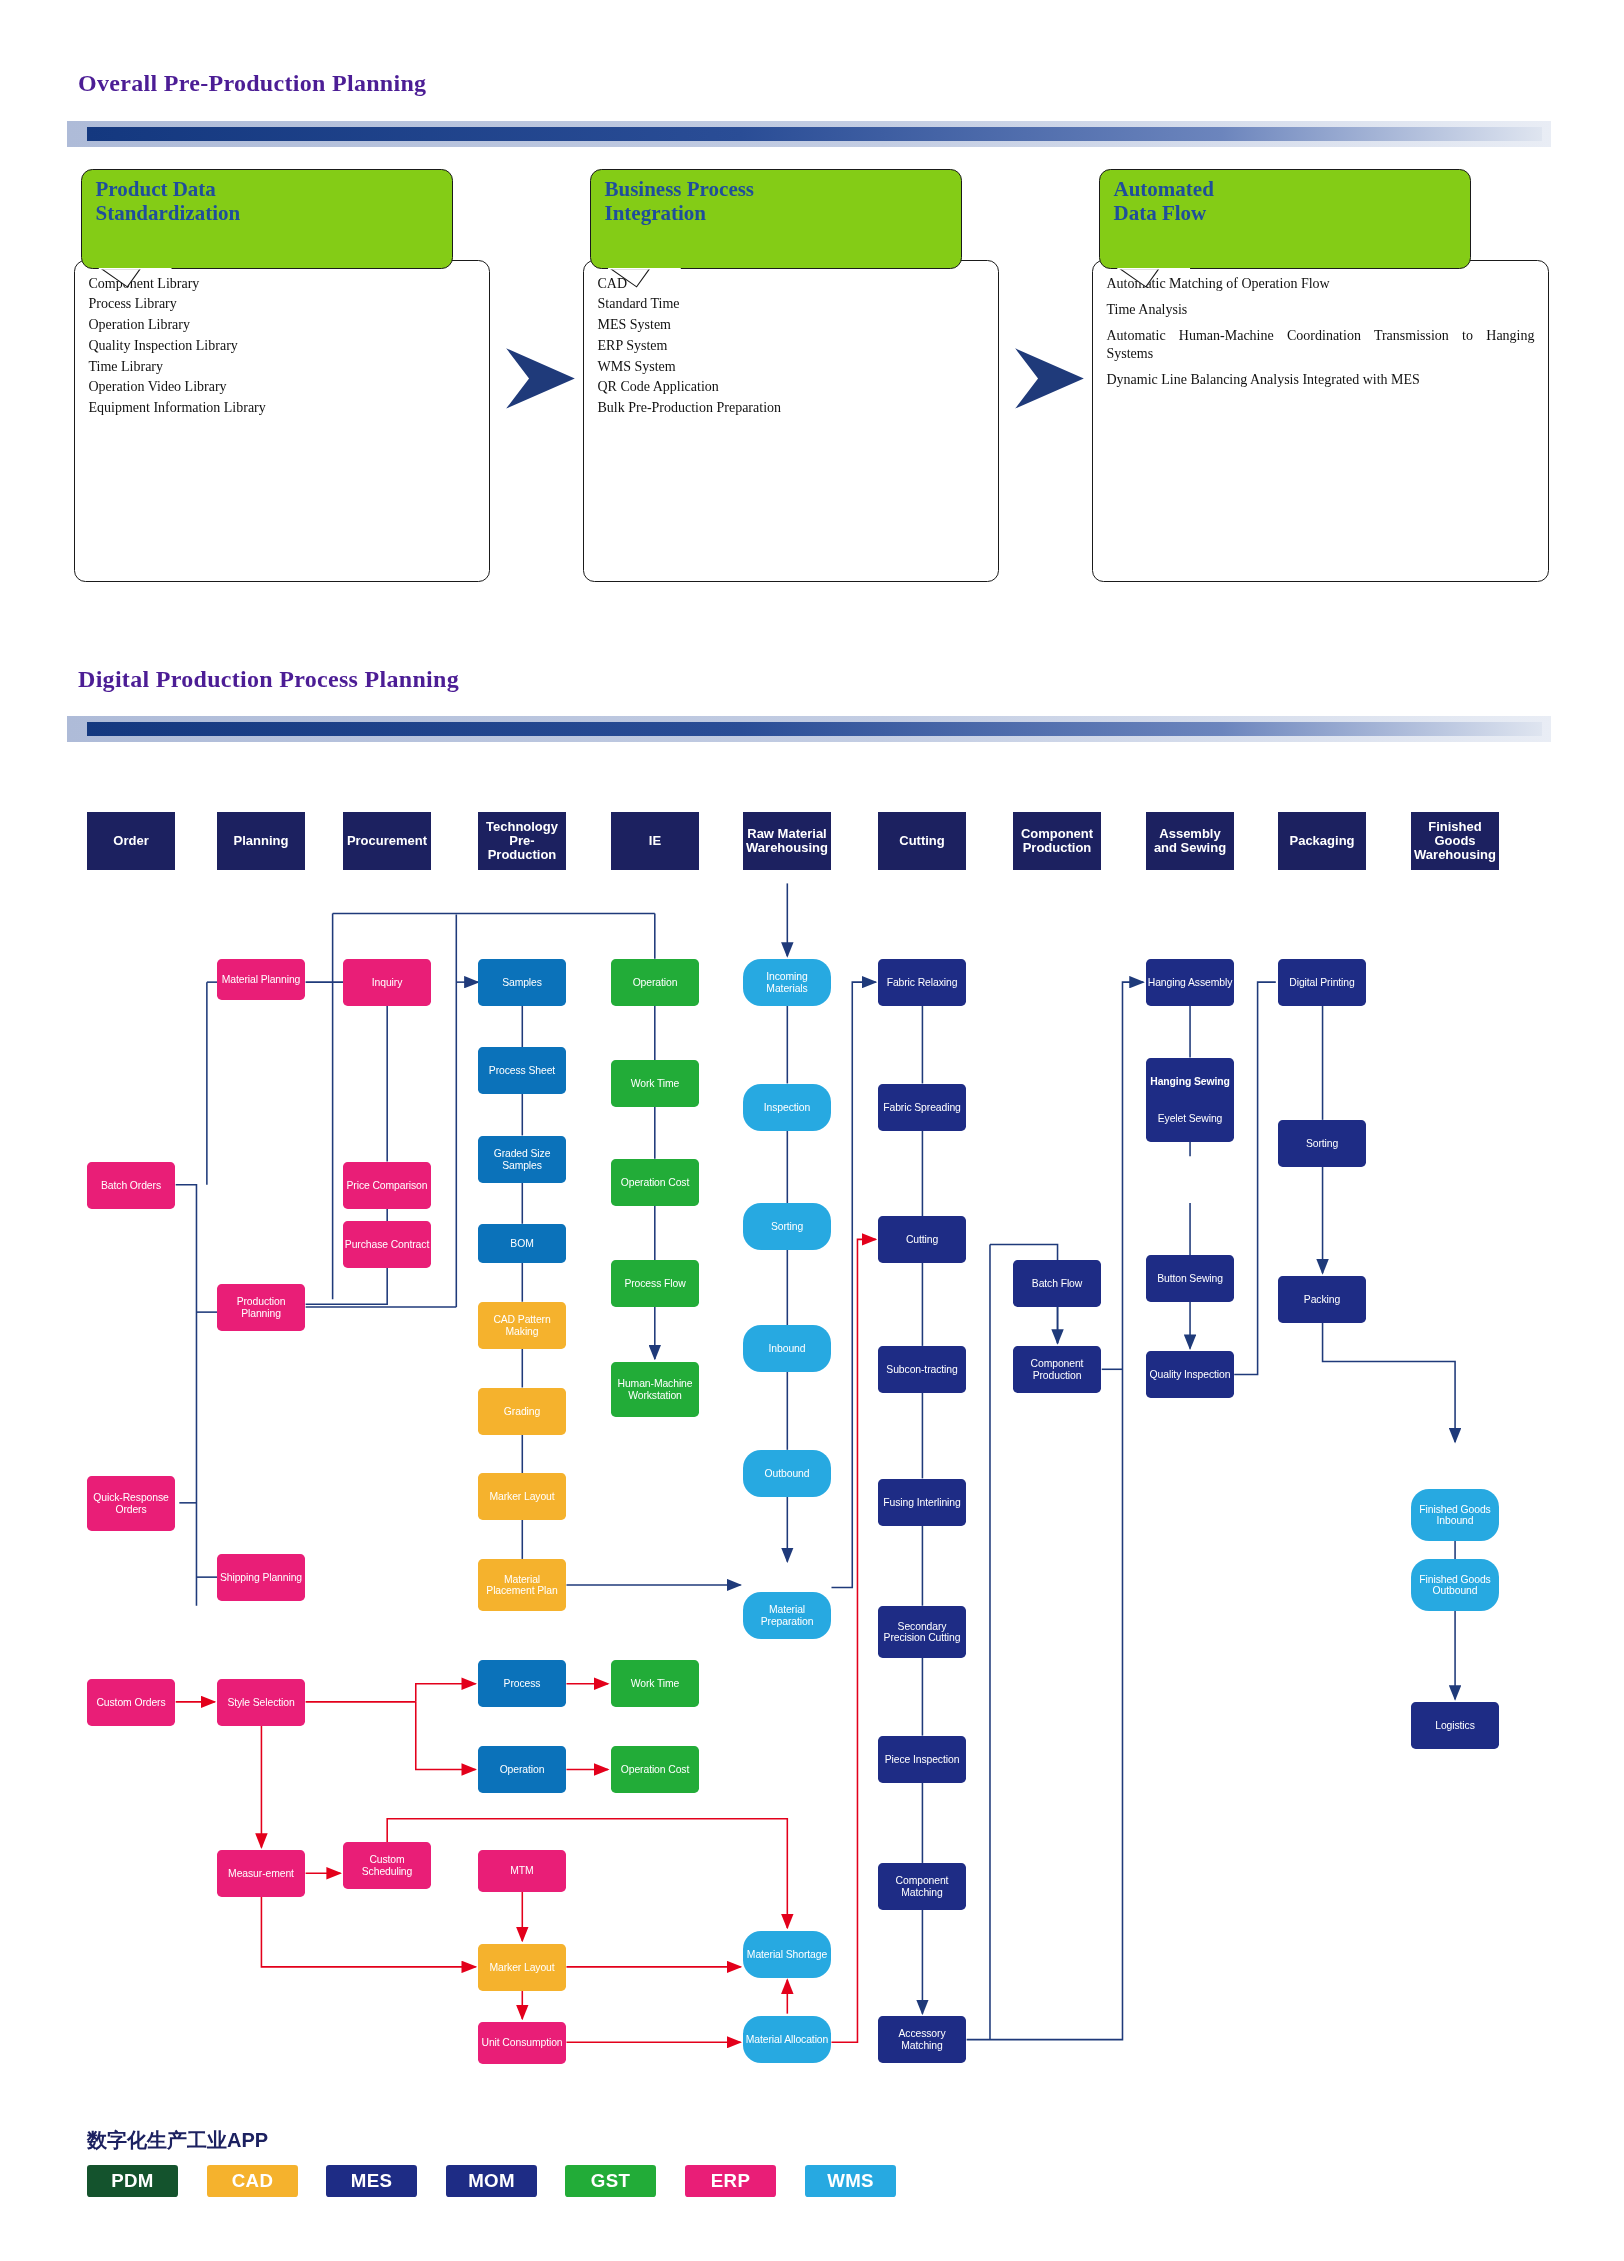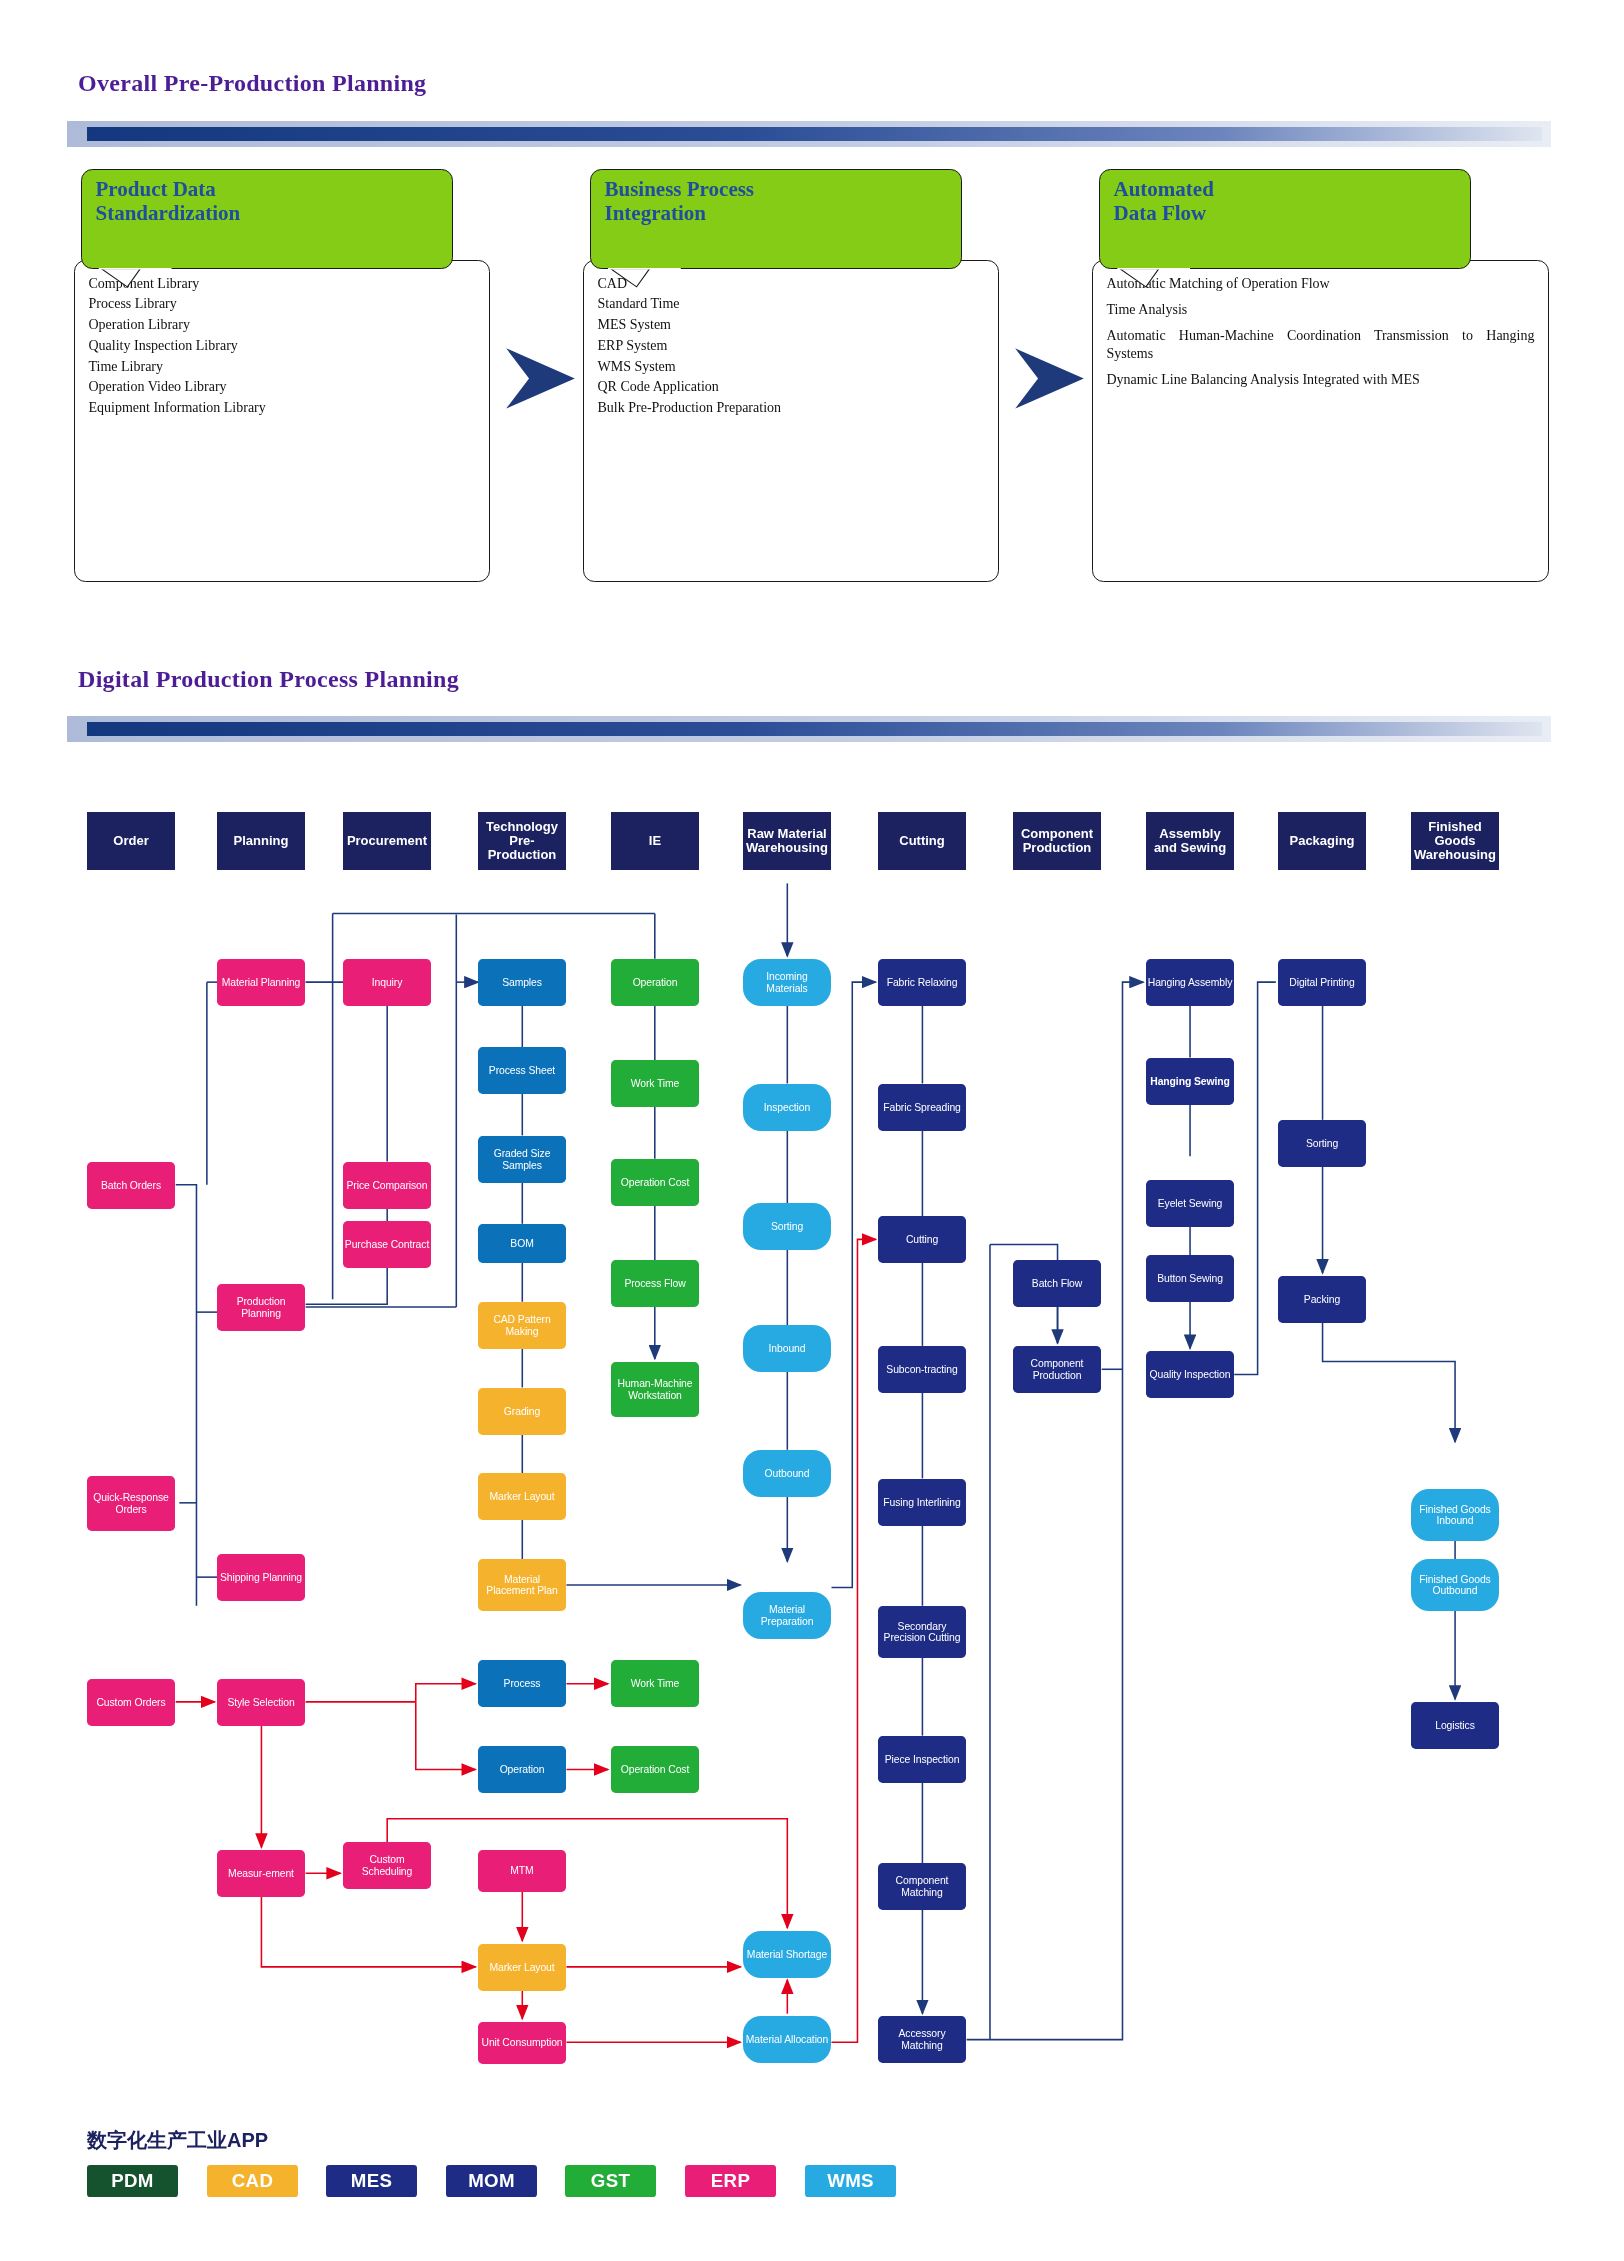--- a/index.html
+++ b/index.html
@@ -324,21 +324,21 @@
   <div class="colhead" style="left:478px;top:812px;width:88px;height:58px;">Technology Pre-Production</div>
   <div class="colhead" style="left:611px;top:812px;width:88px;height:58px;">IE</div>
   <div class="colhead" style="left:743px;top:812px;width:88px;height:58px;">Raw Material Warehousing</div>
   <div class="colhead" style="left:878px;top:812px;width:88px;height:58px;">Cutting</div>
   <div class="colhead" style="left:1013px;top:812px;width:88px;height:58px;">Component Production</div>
   <div class="colhead" style="left:1146px;top:812px;width:88px;height:58px;">Assembly and Sewing</div>
   <div class="colhead" style="left:1278px;top:812px;width:88px;height:58px;">Packaging</div>
   <div class="colhead" style="left:1411px;top:812px;width:88px;height:58px;">Finished Goods Warehousing</div>
 
   <div id="node-layer">
-      <div class="node n-pink" style="left: 217px; top: 959px; width: 88px; height: 47px;">
+      <div class="node n-pink" style="left: 217px; top: 959px; width: 88px; height: 41px;">
         <span>Material Planning</span>
       </div>
       <div class="node n-pink" style="left: 343px; top: 959px; width: 88px; height: 47px;">
         <span>Inquiry</span>
       </div>
       <div class="node n-pink" style="left: 87px; top: 1162px; width: 88px; height: 47px;">
         <span>Batch Orders</span>
       </div>
       <div class="node n-pink" style="left: 343px; top: 1162px; width: 88px; height: 47px;">
         <span>Price Comparison</span>
@@ -450,21 +450,21 @@
       </div>
       <div class="node n-navy" style="left: 1013px; top: 1346px; width: 88px; height: 47px;">
         <span>Component Production</span>
       </div>
       <div class="node n-navy" style="left: 1146px; top: 959px; width: 88px; height: 47px;">
         <span>Hanging Assembly</span>
       </div>
       <div class="node n-navy" style="left: 1146px; top: 1058px; width: 88px; height: 47px; font-weight: bold;">
         <span>Hanging Sewing</span>
       </div>
-      <div class="node n-navy" style="left: 1146px; top: 1180px; width: 88px; height: 47px;">
+      <div class="node n-navy" style="left: 1146px; top: 1095px; width: 88px; height: 47px;">
         <span>Eyelet Sewing</span>
       </div>
       <div class="node n-navy" style="left: 1146px; top: 1255px; width: 88px; height: 47px;">
         <span>Button Sewing</span>
       </div>
       <div class="node n-navy" style="left: 1146px; top: 1351px; width: 88px; height: 47px;">
         <span>Quality Inspection</span>
       </div>
       <div class="node n-navy" style="left: 1278px; top: 959px; width: 88px; height: 47px;">
         <span>Digital Printing</span>

